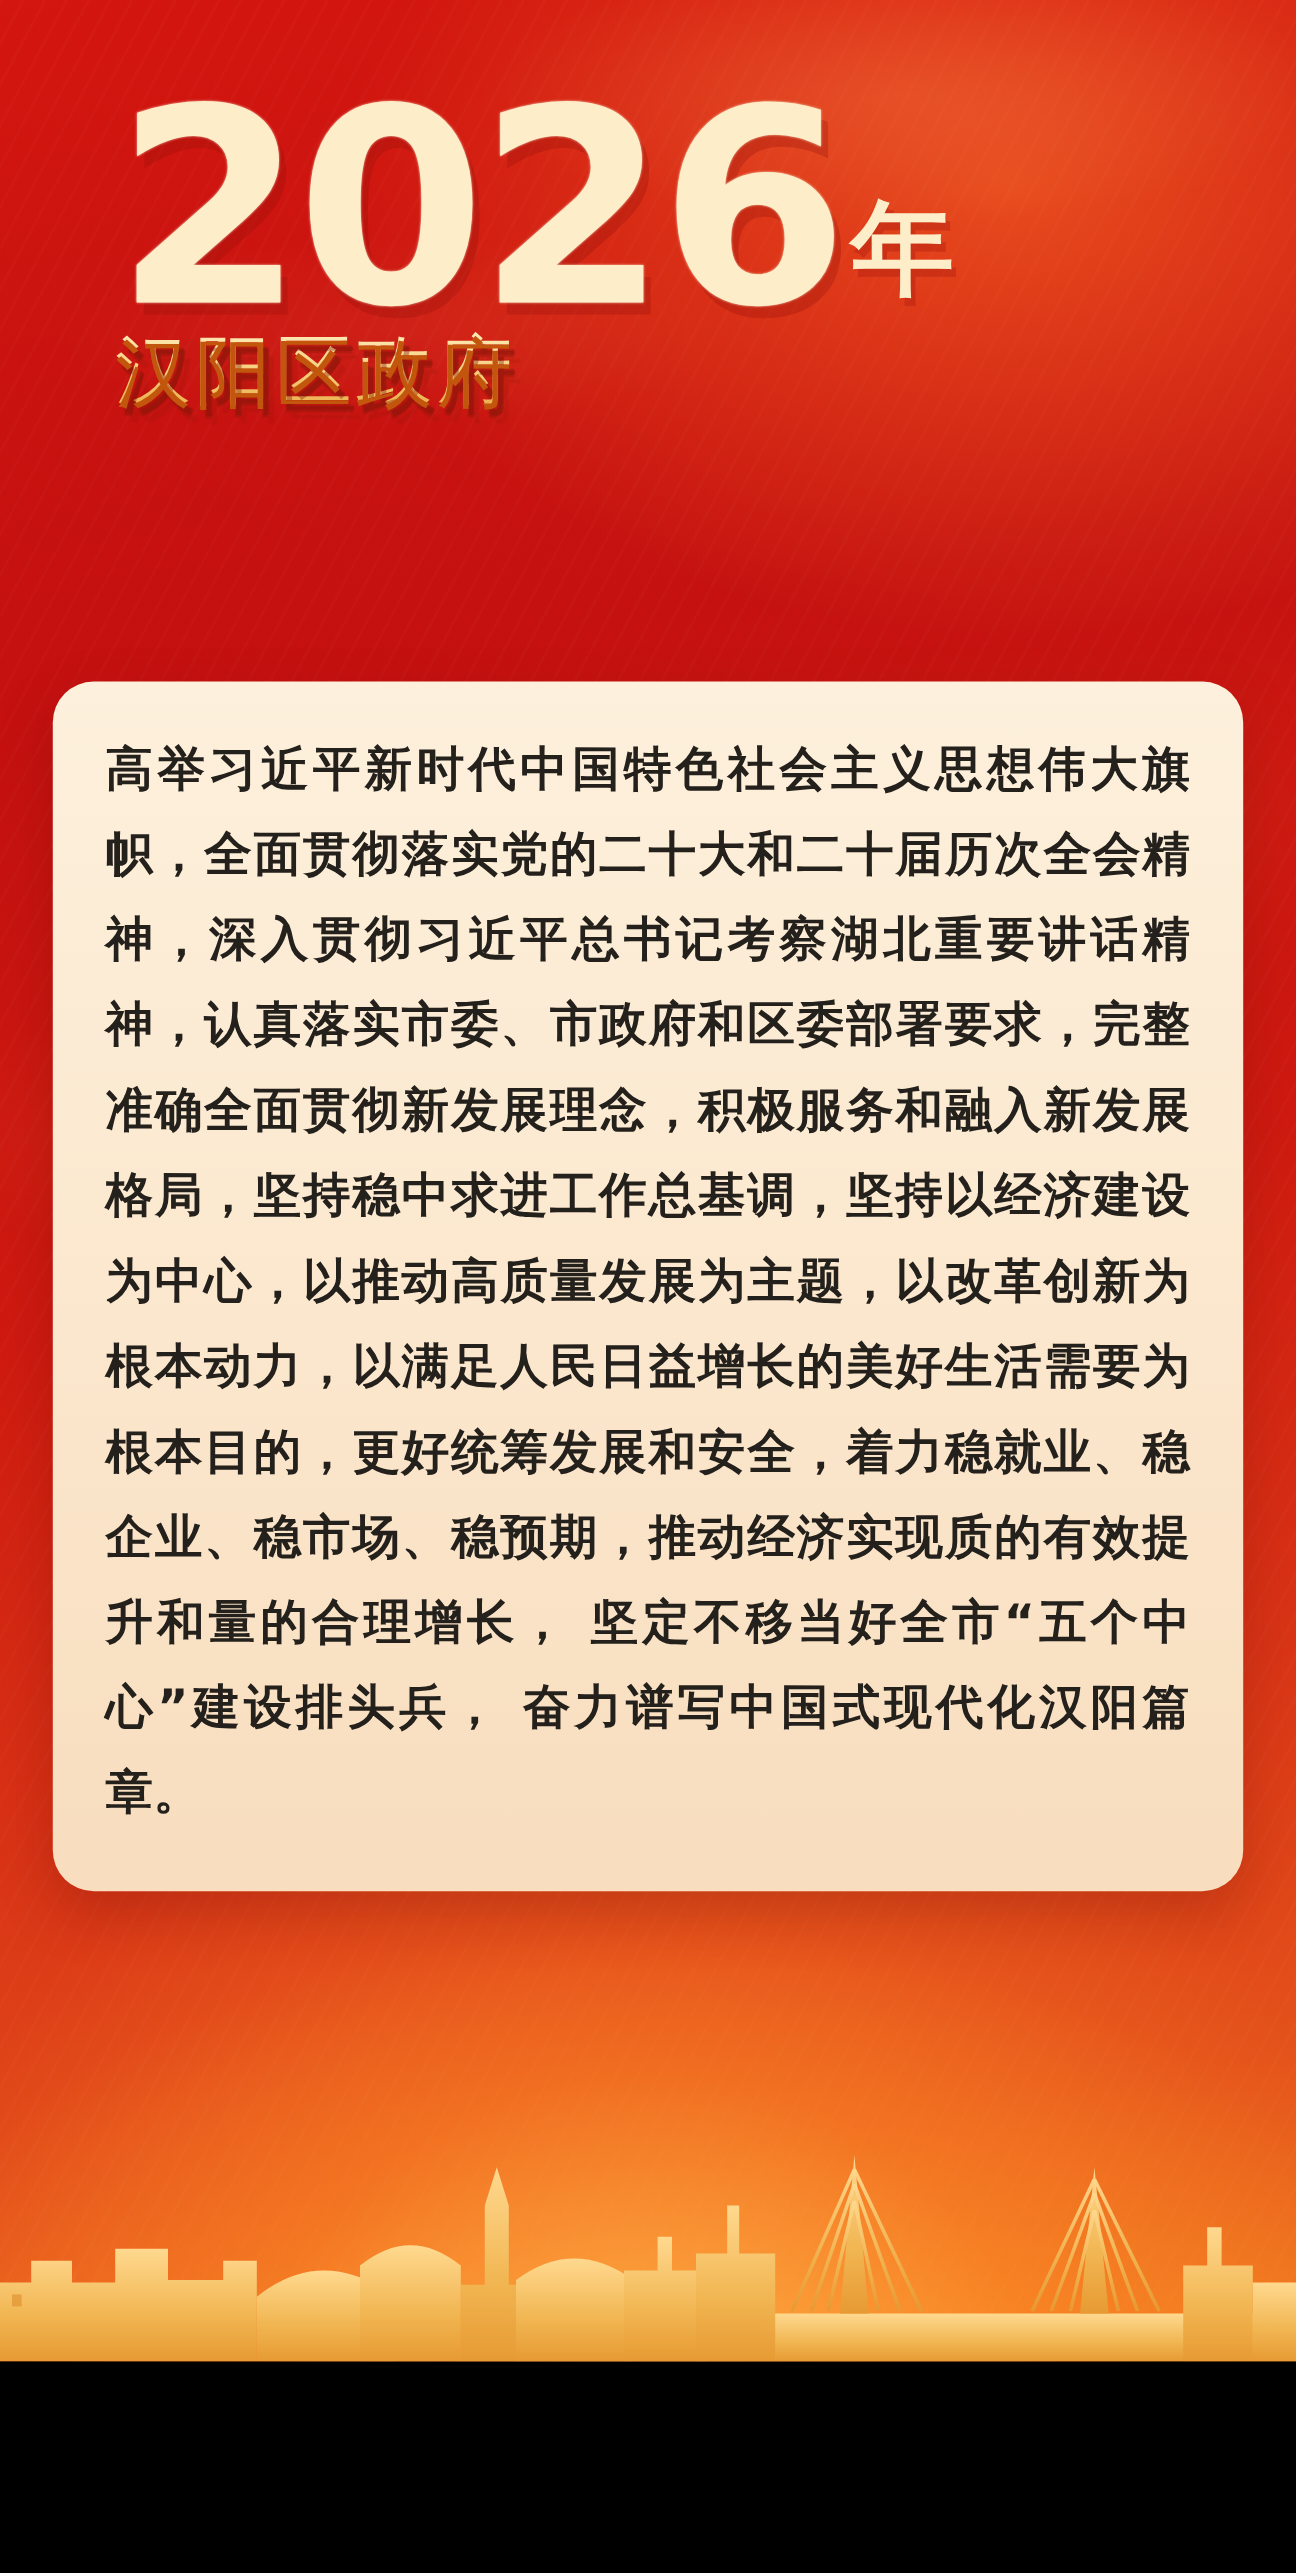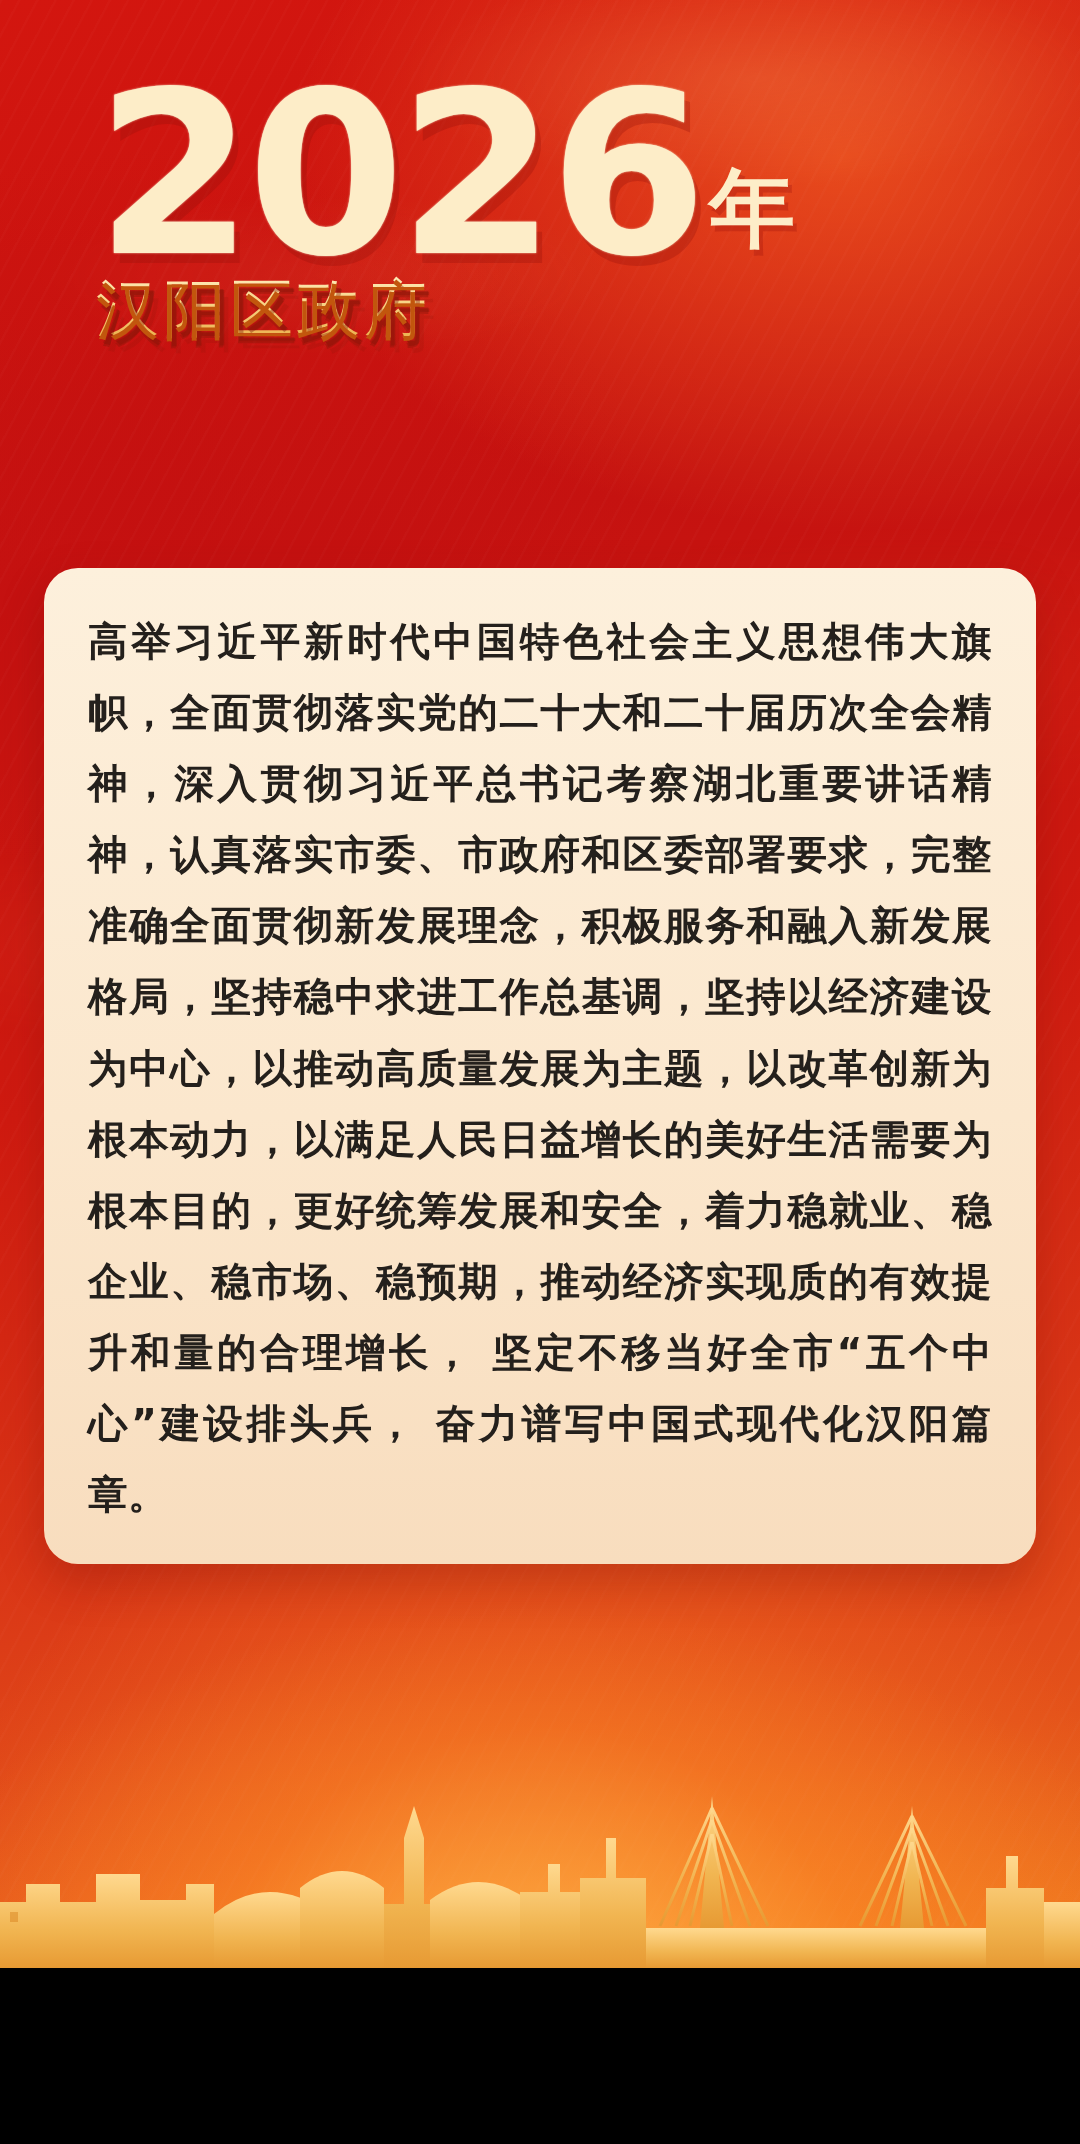--- a/index.html
+++ b/index.html
@@ -97,21 +97,21 @@
     margin-top: 6px;
   }
 
   
   .card {
     position: absolute;
     left: 44px;
     top: 568px;
     width: 992px;
     box-sizing: border-box;
-    padding: 38px 44px 34px 44px;
+    padding: 38px 44px 46px 44px;
     border-radius: 34px;
     background: linear-gradient(180deg, #fdf0dc 0%, #fbe7cd 55%, #f8ddbe 100%);
     box-shadow: 0 18px 44px rgba(110,14,6,0.28);
   }
   .card-text {
     font-family: "DejaVu Sans", sans-serif;
     font-weight: bold;
     font-size: 39.5px;
     line-height: 1.80;
     color: #24201c;

